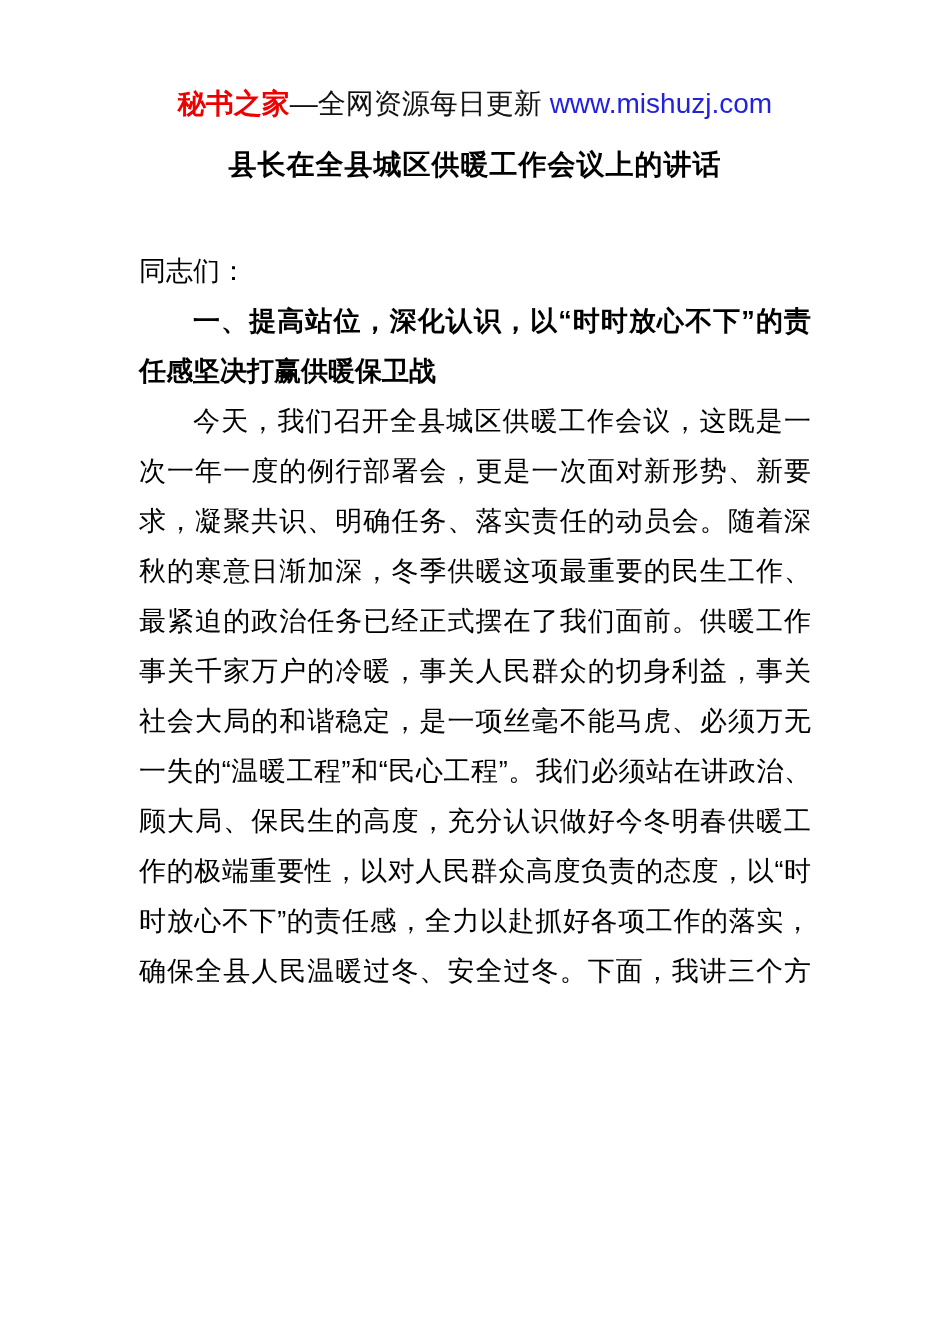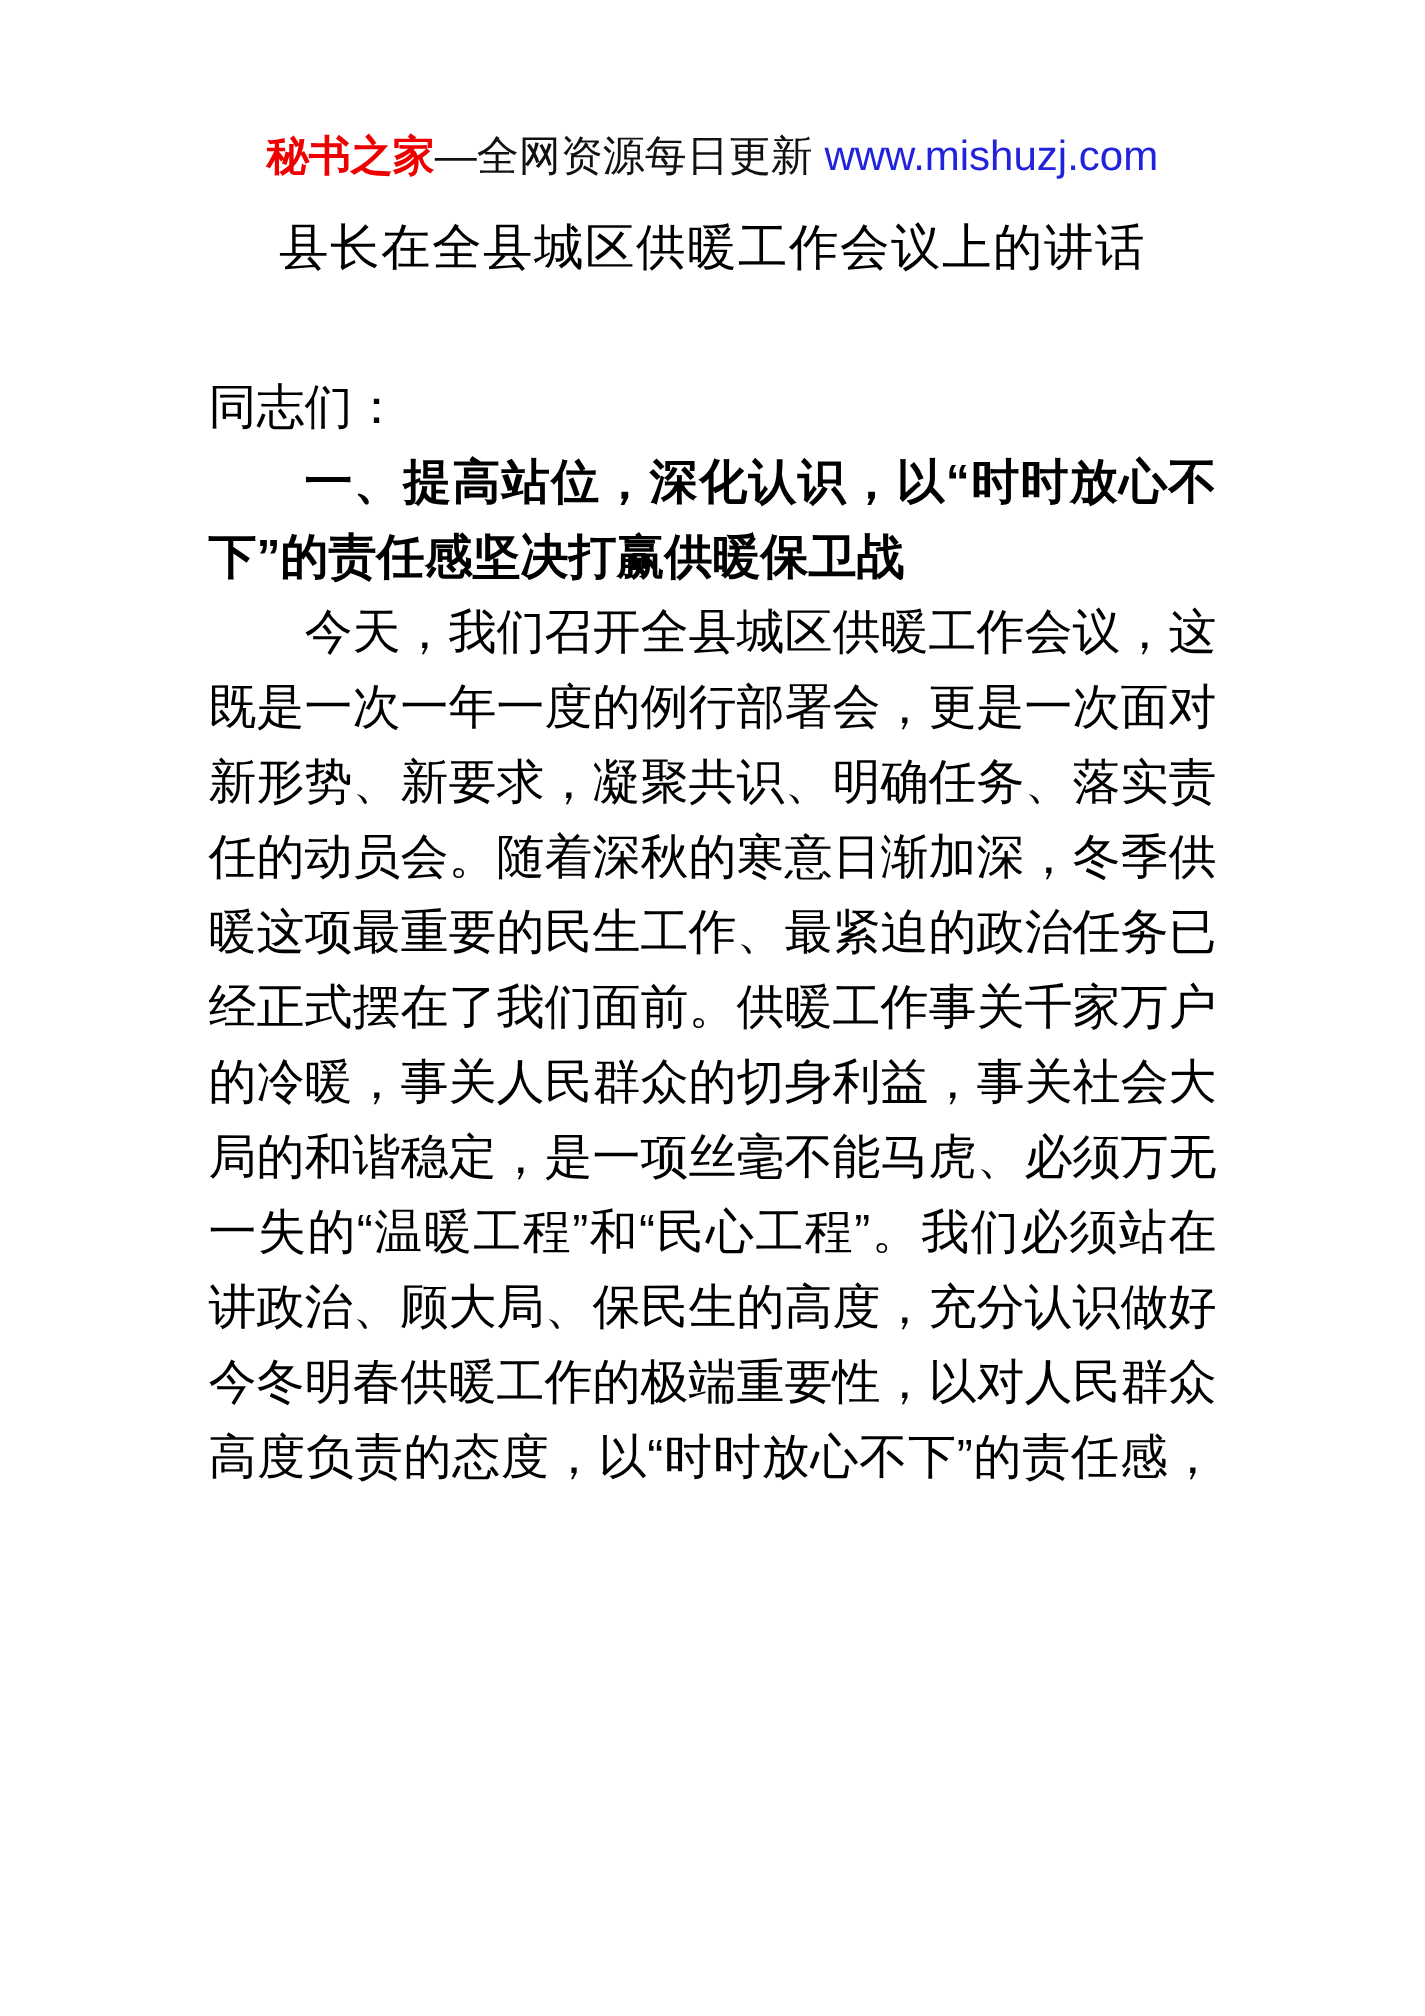--- a/index.html
+++ b/index.html
@@ -33,29 +33,29 @@
     font-weight: 400;
   }
   .site-header .url {
     color: #2222dd;
     font-weight: 400;
     text-decoration: none;
   }
   .doc-title {
     margin: 22px auto 0 auto;
     text-align: center;
-    font-size: 33px;
-    font-weight: 400;
+    font-size: 28px;
+    font-weight: 700;
     letter-spacing: 1px;
     line-height: 42px;
   }
   .doc-body {
     width: 672px;
     margin: 60px auto 0 auto;
-    font-size: 32px;
+    font-size: 27px;
     line-height: 50px;
     text-align: justify;
     text-justify: inter-ideograph;
   }
   .para {
     margin: 0;
     text-indent: 2em;
     word-break: break-all;
   }
   .para.salutation {

